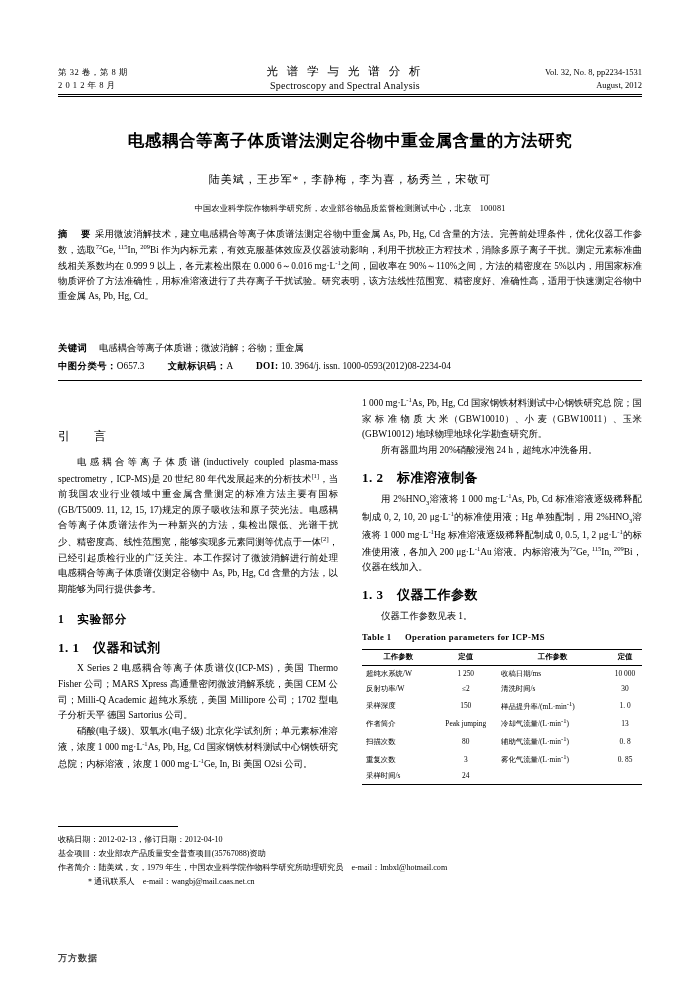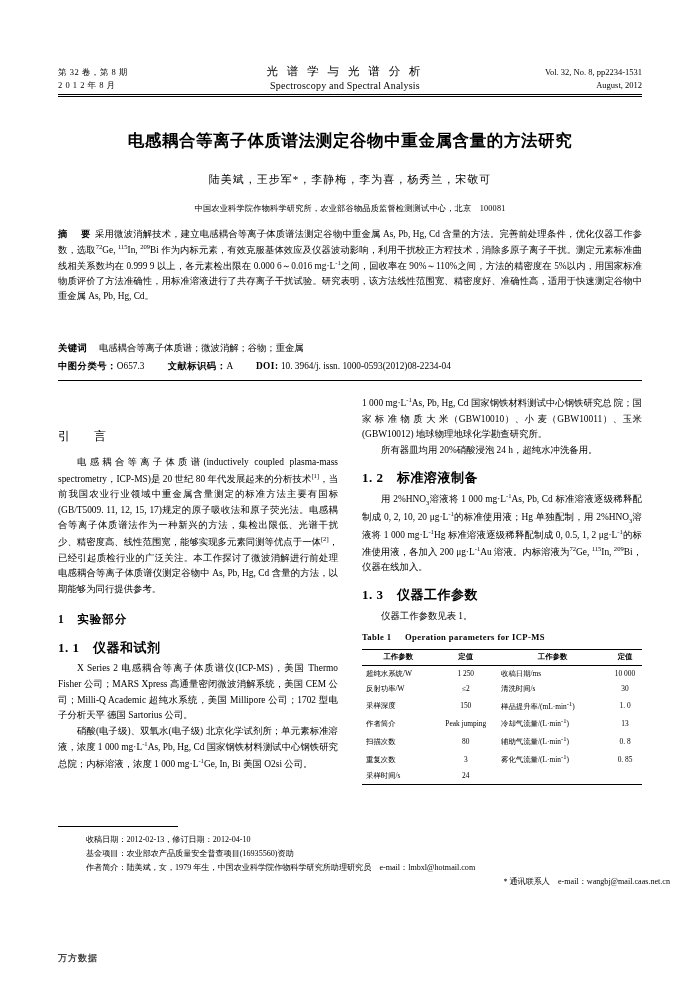--- a/index.html
+++ b/index.html
@@ -179,24 +179,23 @@
   .fn-rule {
     position: absolute;
     left: 58px; top: 826px; width: 120px;
     border-bottom: 0.8px solid #000;
   }
   .footnotes {
     position: absolute;
     left: 58px; top: 833px; width: 584px;
     font-size: 8.1px;
     line-height: 1.72;
-    margin-left: 28px;
   }
   .footnotes .ind { padding-left: 0; }
-  .footnotes .star { padding-left: 28px; text-align: right; }
+  .footnotes .star { padding-left: 28px; }
   .watermark {
     position: absolute;
     left: 58px; top: 952px;
     font-size: 9px;
     letter-spacing: 1px;
     color: #444;
     font-weight: bold;
   }
 </style>
 </head>
@@ -326,20 +325,20 @@
             <td class="l"></td>
             <td></td>
           </tr>
         </tbody>
     </table>
   </div>
 
   <div class="fn-rule"></div>
   <div class="footnotes">
     <div class="ind">收稿日期：2012-02-13，修订日期：2012-04-10</div>
-    <div class="ind">基金项目：农业部农产品质量安全普查项目(16935560)资助</div>
+    <div class="ind">基金项目：农业部农产品质量安全普查项目(35767088)资助</div>
     <div class="ind">作者简介：陆美斌，女，1979 年生，中国农业科学院作物科学研究所助理研究员　e-mail：lmbxl@hotmail.com</div>
     <div class="star">＊通讯联系人　e-mail：wangbj@mail.caas.net.cn</div>
   </div>
 
   <div class="watermark">万方数据</div>
 
 </div>
 
 </body></html>

